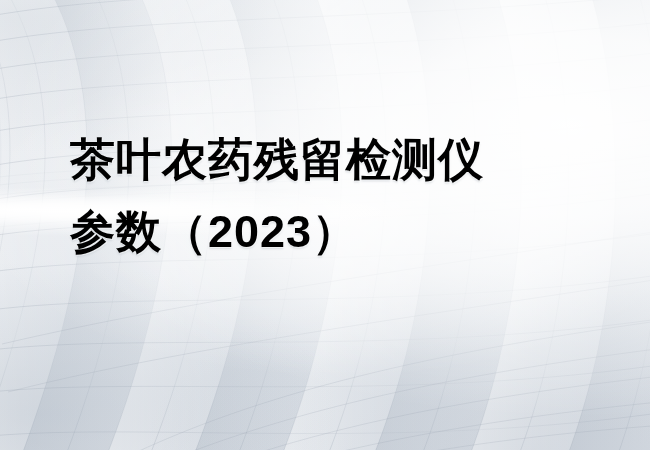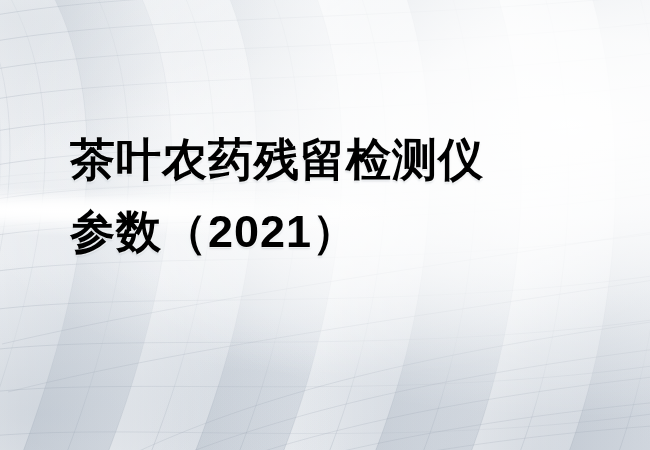--- a/index.html
+++ b/index.html
@@ -176,16 +176,16 @@
       <path d="M -10,178 C 160,158 400,174 680,132"></path>
     </g>
   </svg>
 
   <div class="bg-layer" id="bg-shade"></div>
   <div class="bg-layer" id="bg-sheen"></div>
   <div class="bg-layer" id="bg-streak"></div>
 
   <div id="title-block">
     <div class="title-line">茶叶农药残留检测仪</div>
-    <div class="title-line">参数（2021）</div>
+    <div class="title-line">参数（2023）</div>
   </div>
 
 </div>
 
 </body></html>

